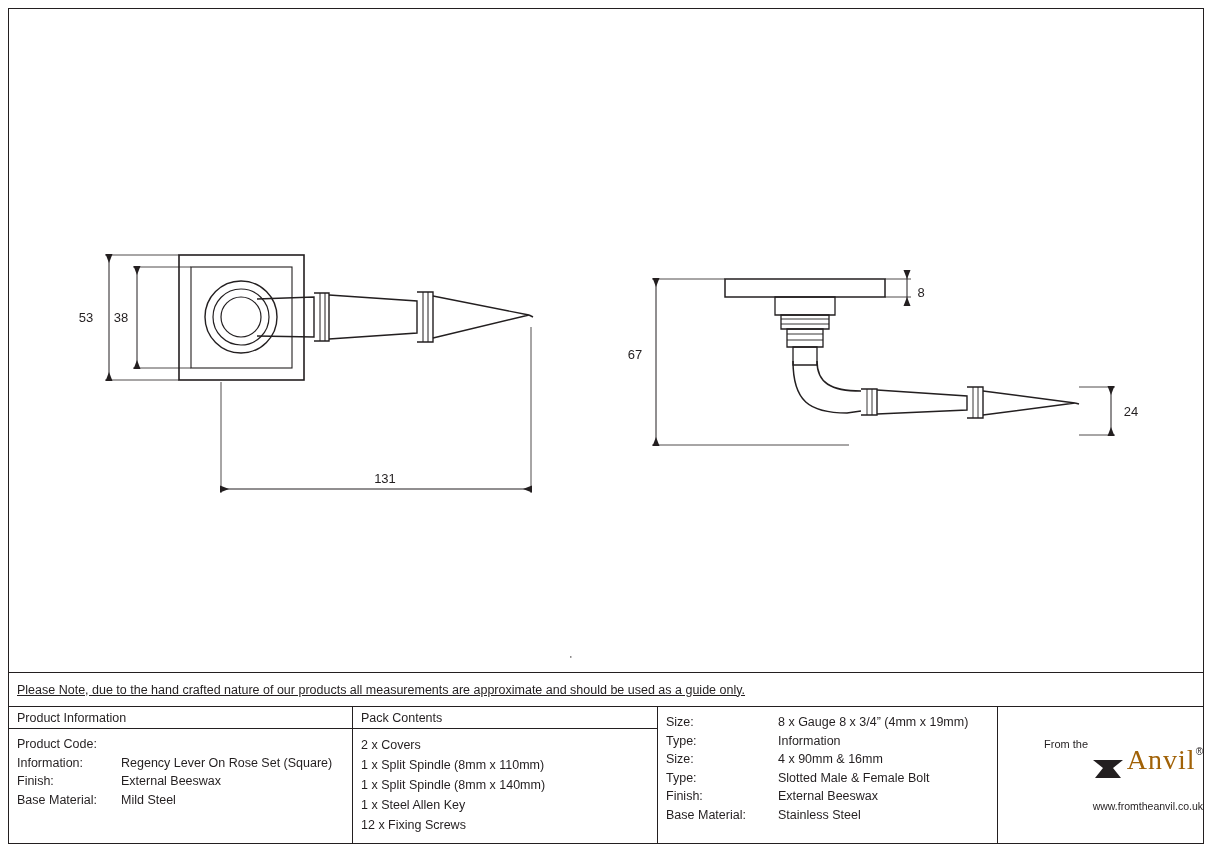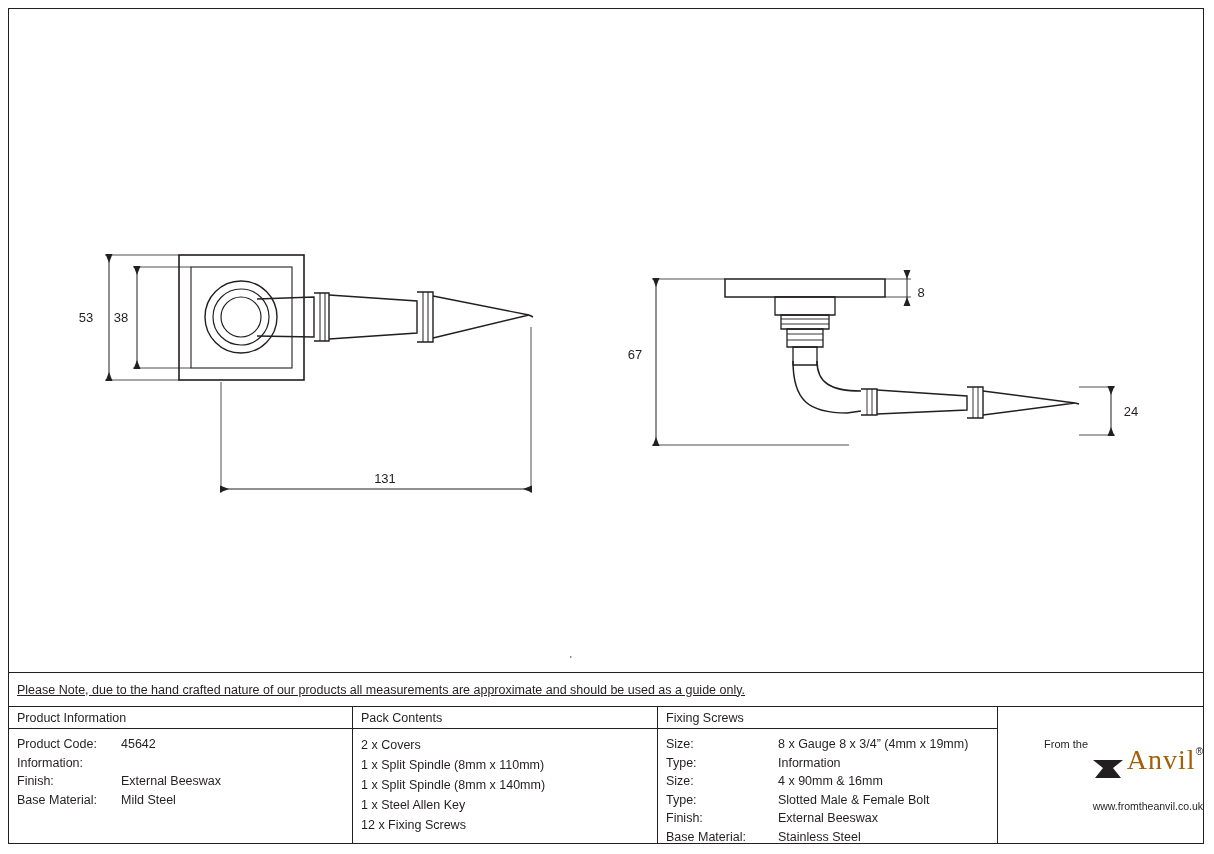--- a/index.html
+++ b/index.html
@@ -261,24 +261,24 @@
     <div class="note-text">Please Note, due to the hand crafted nature of our products all measurements are approximate and should be used as a guide only.</div>
   </div>
 
   <div id="info-table">
 
     <div class="col col-prod">
       <div class="col-head">Product Information</div>
       <div class="col-body">
         <div class="kv">
           <span class="k">Product Code:</span>
-          <span class="v">45642</span>
         </div>
         <div class="kv">
           <span class="k">Information:</span>
+          <span class="v">Regency Lever On Rose Set (Square)</span>
         </div>
         <div class="kv">
           <span class="k">Finish:</span>
           <span class="v">External Beeswax</span>
         </div>
         <div class="kv">
           <span class="k">Base Material:</span>
           <span class="v">Mild Steel</span>
         </div>
       </div>
@@ -289,21 +289,20 @@
       <div class="col-body">
         <div class="pack-line">2 x Covers</div>
         <div class="pack-line">1 x Split Spindle (8mm x 110mm)</div>
         <div class="pack-line">1 x Split Spindle (8mm x 140mm)</div>
         <div class="pack-line">1 x Steel Allen Key</div>
         <div class="pack-line">12 x Fixing Screws</div>
       </div>
     </div>
 
     <div class="col col-fix">
-      <div class="col-head">Fixing Screws</div>
       <div class="col-body">
         <div class="kv kv-fix">
           <span class="k">Size:</span>
           <span class="v">8 x Gauge 8 x 3/4” (4mm x 19mm)</span>
         </div>
         <div class="kv kv-fix">
           <span class="k">Type:</span>
           <span class="v">Information</span>
         </div>
         <div class="kv kv-fix">

